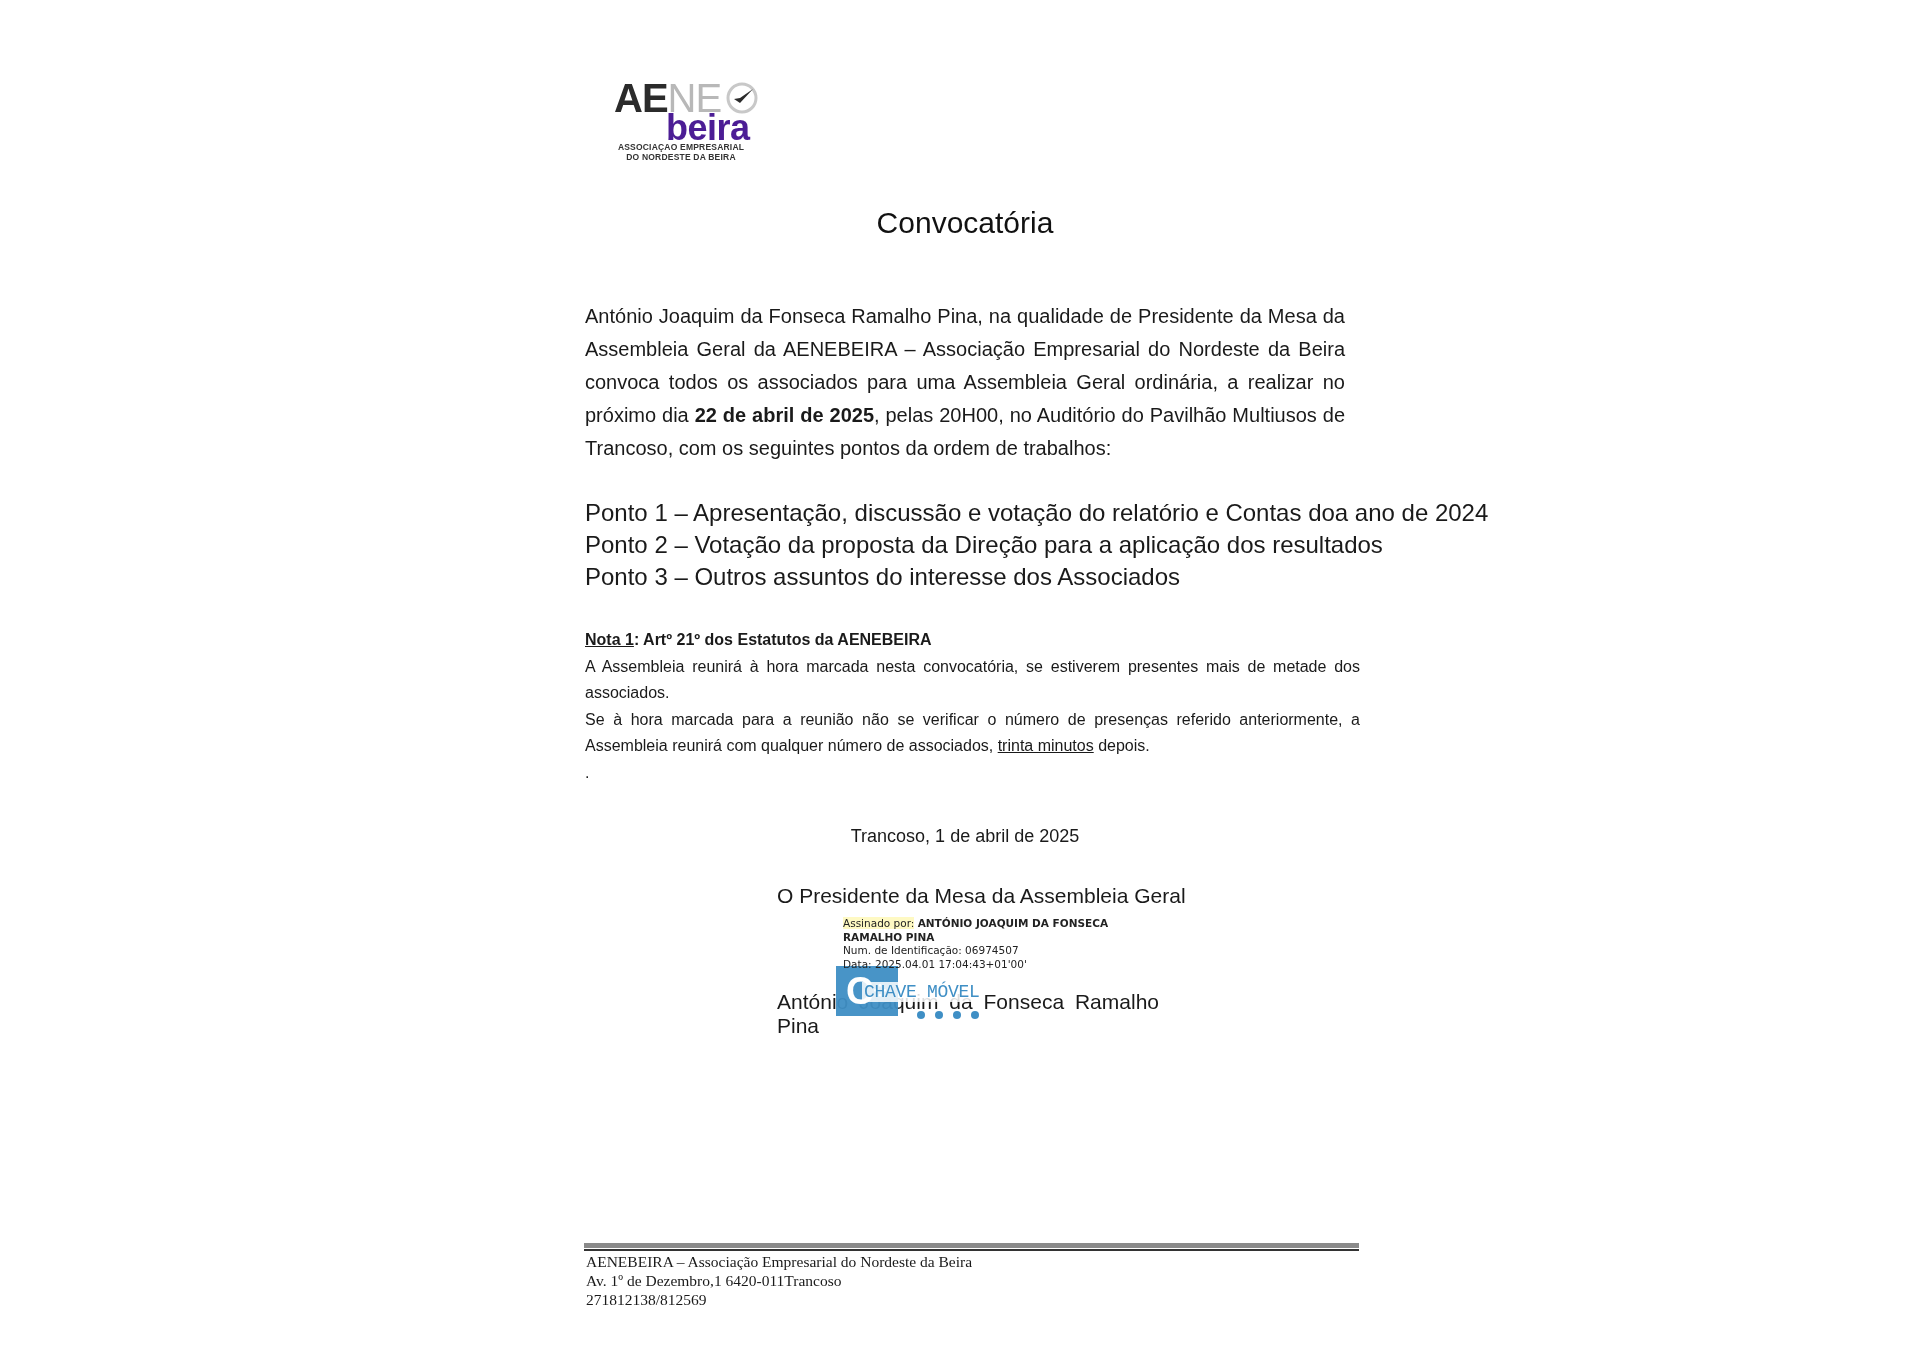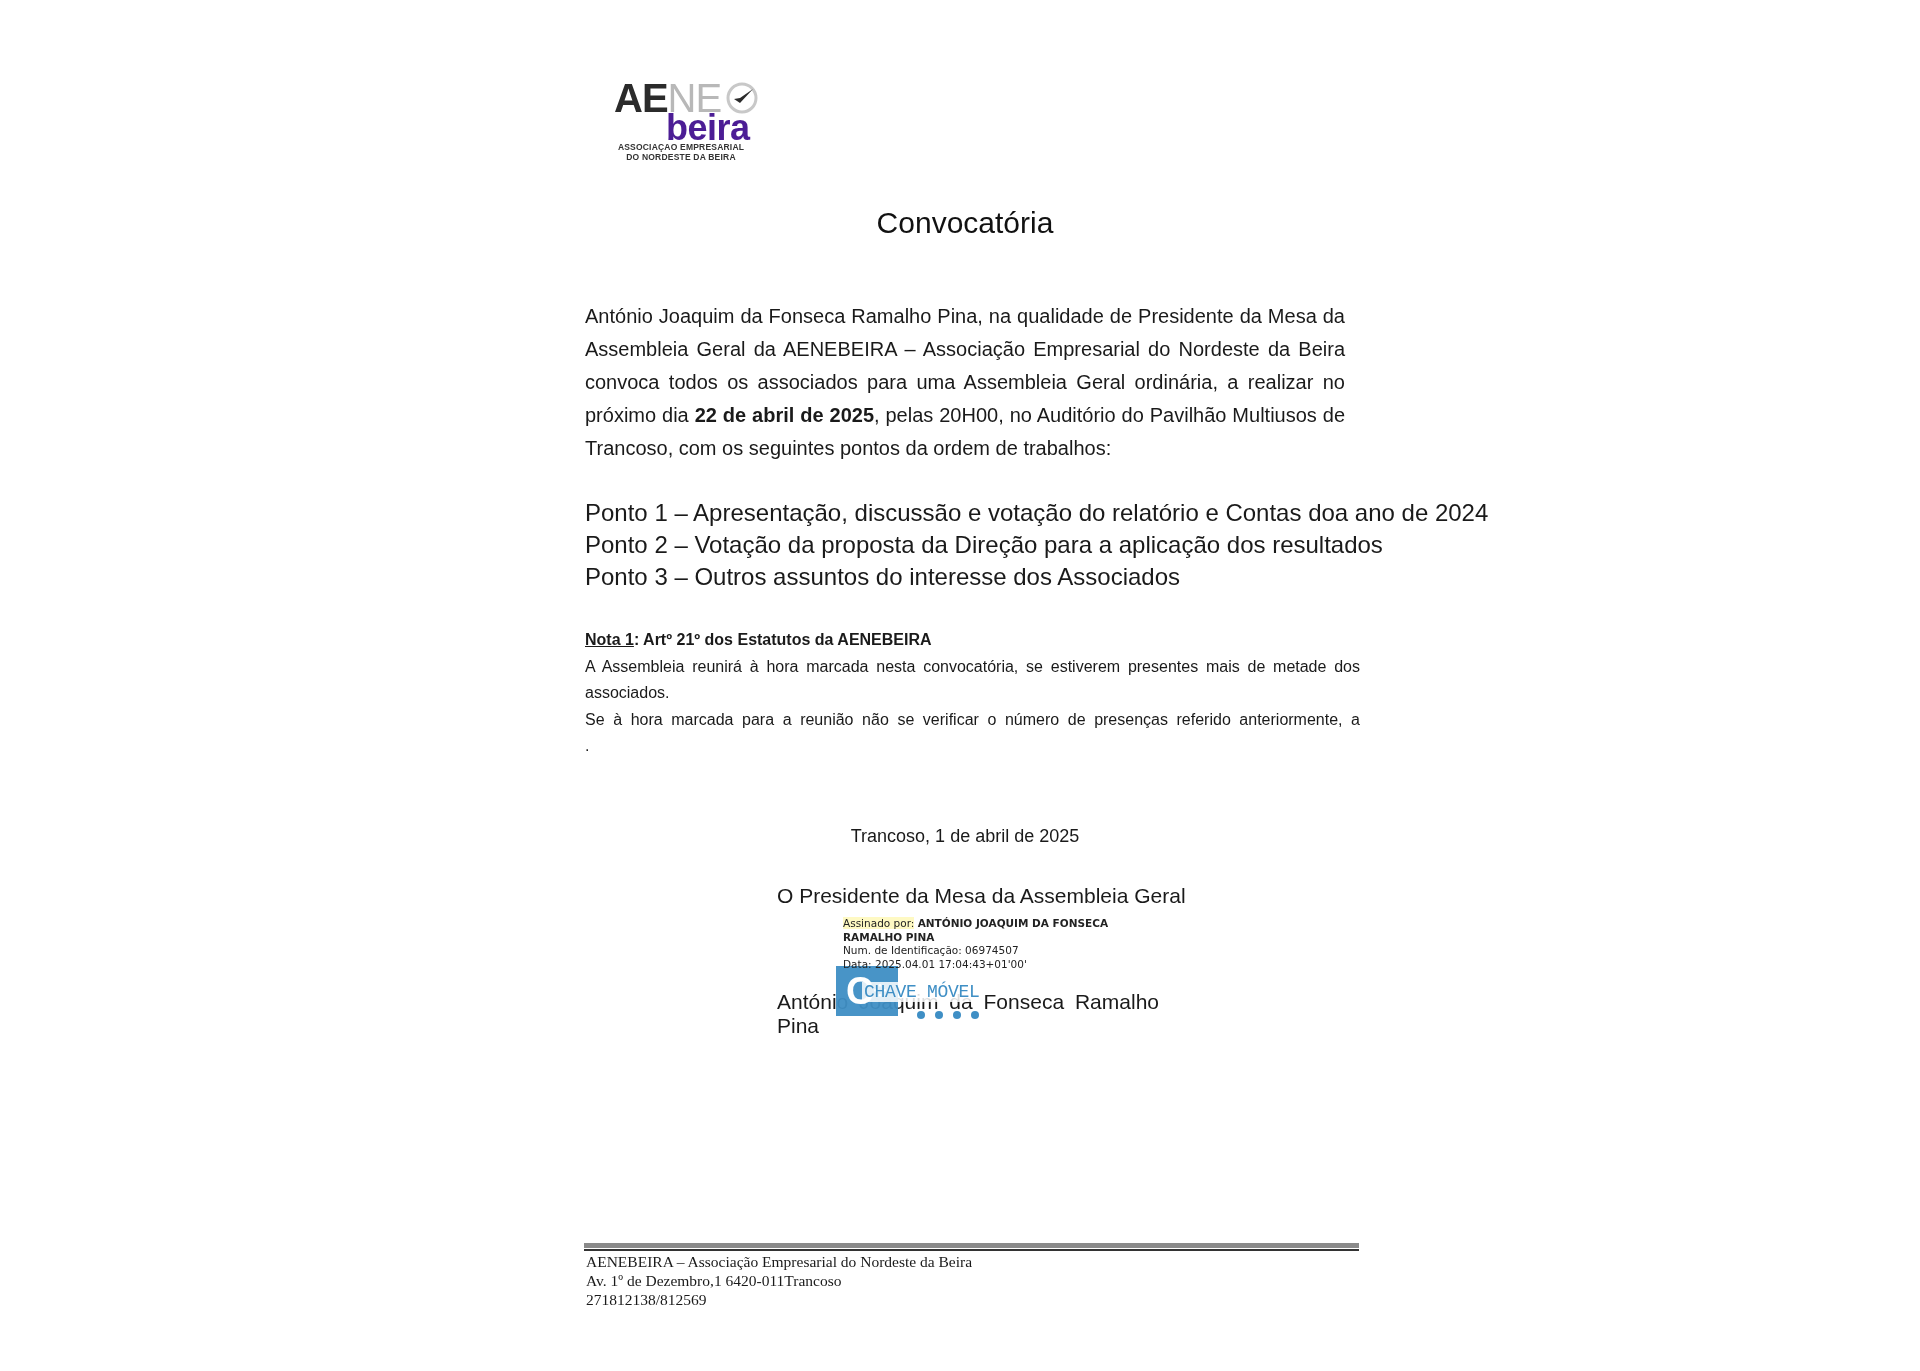--- a/index.html
+++ b/index.html
@@ -73,20 +73,21 @@
   <div>Ponto 1 – Apresentação, discussão e votação do relatório e Contas doa ano de 2024</div>
   <div>Ponto 2 – Votação da proposta da Direção para a aplicação dos resultados</div>
   <div>Ponto 3 – Outros assuntos do interesse dos Associados</div>
 </div>
 
 <div class="abs nota">
   <div class="hdr"><u>Nota 1</u><span>: Artº 21º dos Estatutos da AENEBEIRA</span></div>
   <div class="j"> A Assembleia reunirá à hora marcada nesta convocatória, se estiverem presentes mais de metade dos</div>
   <div class="nl">associados.</div>
   <div class="j">Se à hora marcada para a reunião não se verificar o número de presenças referido anteriormente, a</div>
+  <div class="nl"><span>Assembleia reunirá com qualquer número de associados, </span><u>trinta minutos</u><span> depois.</span></div>
   <div class="nl">.</div>
 </div>
 
 <div class="abs date">Trancoso, 1 de abril de 2025</div>
 
 <div class="abs pres">O Presidente da Mesa da Assembleia Geral</div>
 <div class="abs signame">António Joaquim da Fonseca Ramalho Pina</div>
 
 <div class="abs sig-text">
   <div><span class="lbl">Assinado por:</span> <b>ANTÓNIO JOAQUIM DA FONSECA</b></div>

